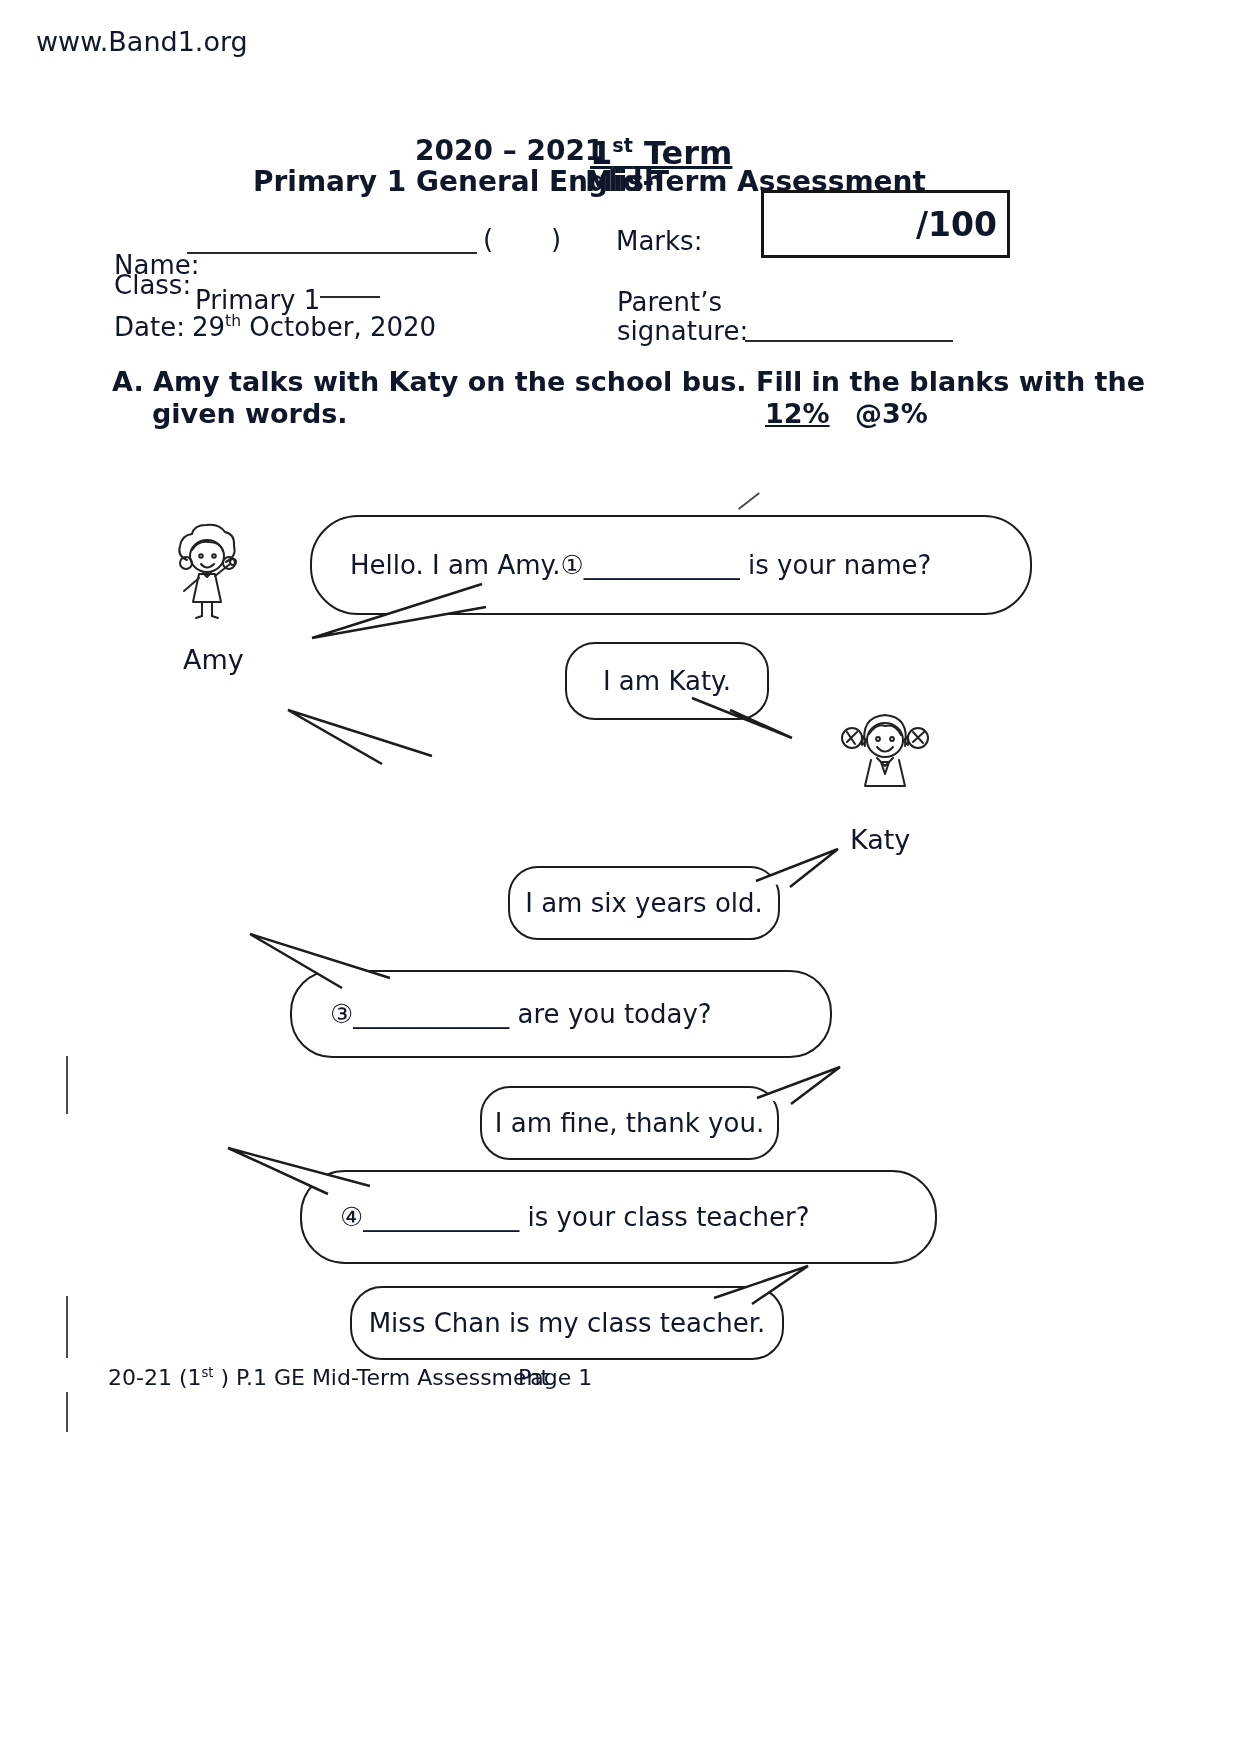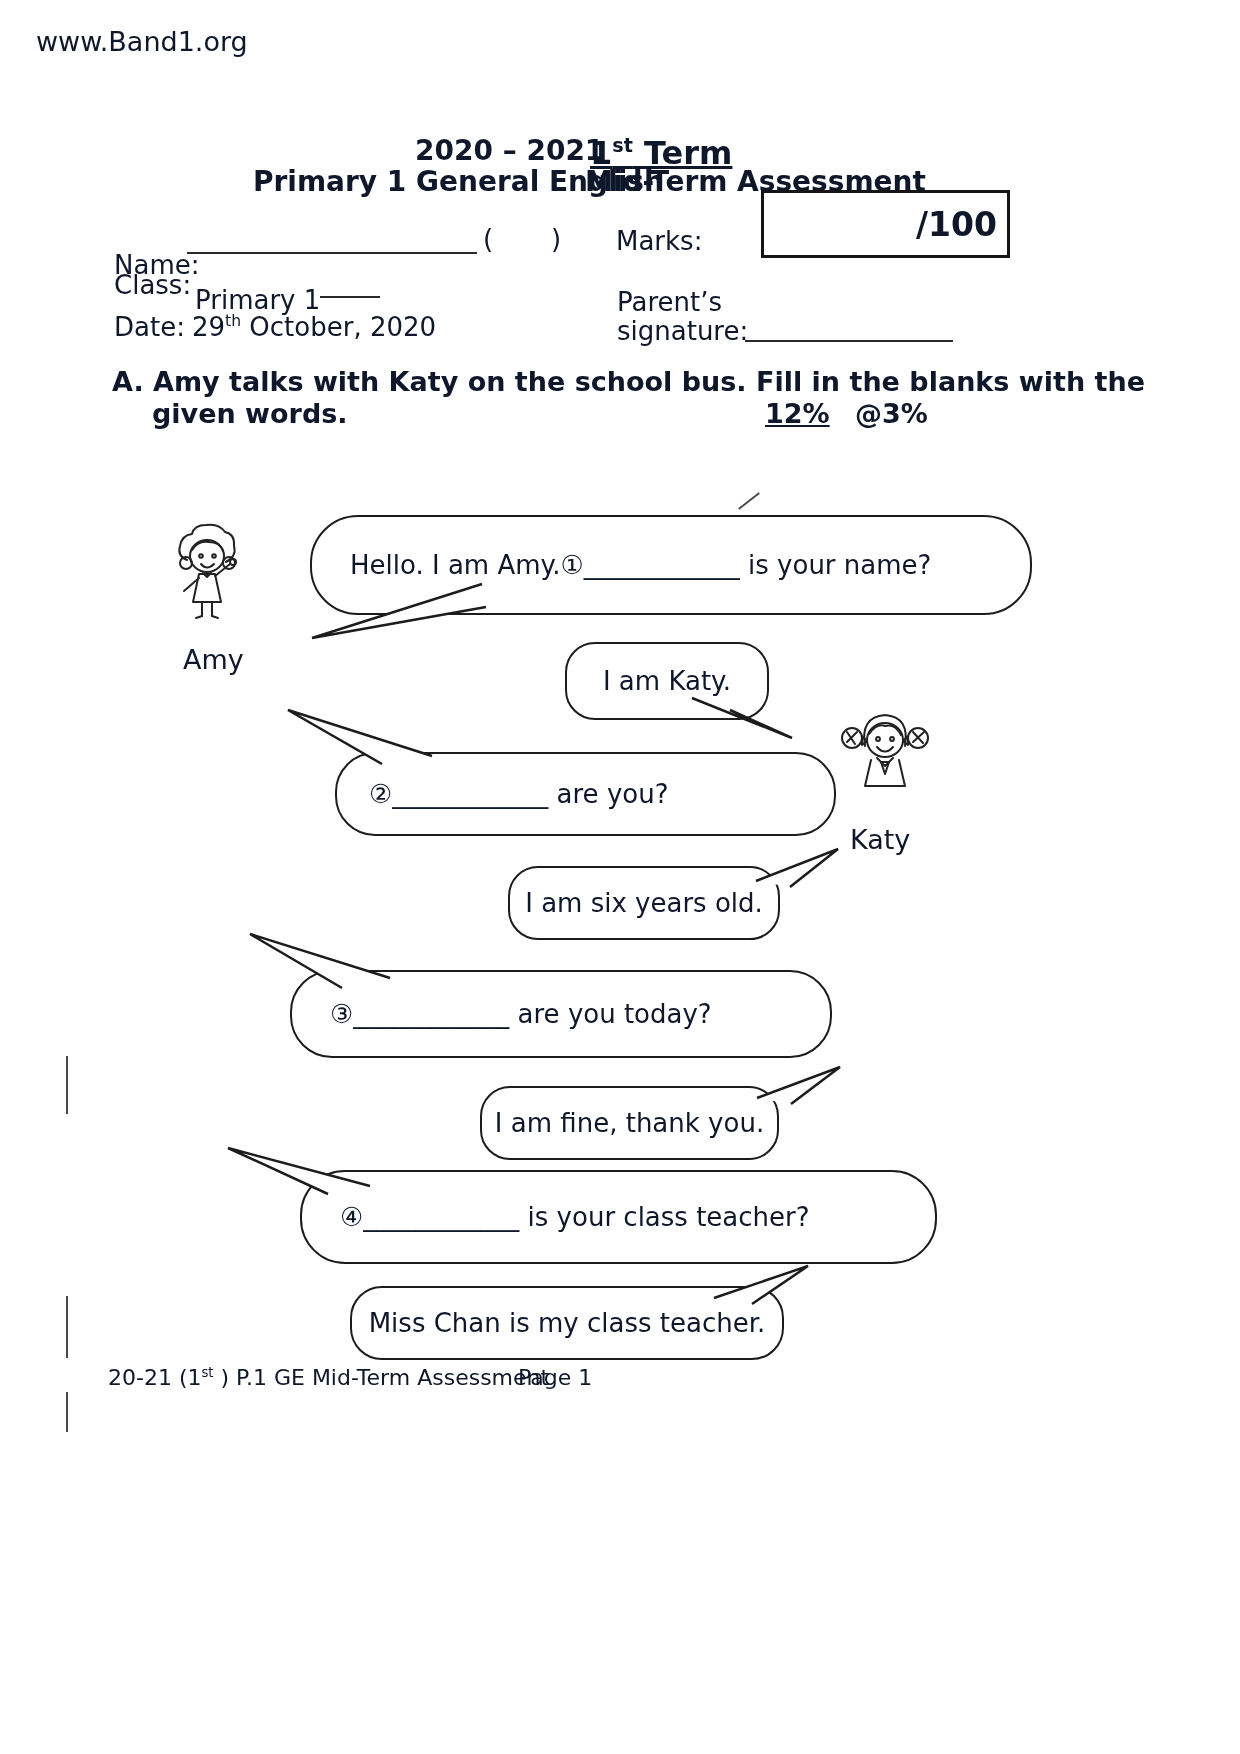--- a/index.html
+++ b/index.html
@@ -120,21 +120,20 @@
   <div class="bubble" style="left:310px;top:515px;width:680px;height:96px;border-radius:48px;padding-left:38px;">Hello. I am Amy.①____________ is your name?</div>
   <svg class="tail" style="left:300px;top:580px;" width="195" height="65">
     <path d="M 182 4 L 12 58 L 186 27"></path>
   </svg>
 
   <div class="bubble" style="left:565px;top:642px;width:200px;height:74px;border-radius:30px;justify-content:center;">I am Katy.</div>
   <svg class="tail" style="left:672px;top:696px;" width="130" height="48">
     <path d="M 20 2 L 120 42 L 58 14"></path>
   </svg>
 
-  <div class="bubble" style="left:335px;top:752px;width:465px;height:80px;border-radius:40px;padding-left:32px;">②____________ are you?</div>
   <svg class="tail" style="left:280px;top:700px;" width="170" height="68">
     <path d="M 152 56 L 8 10 L 102 64"></path>
   </svg>
 
   <div class="bubble" style="left:508px;top:866px;width:268px;height:70px;border-radius:30px;justify-content:center;">I am six years old.</div>
   <svg class="tail" style="left:738px;top:843px;" width="110" height="50">
     <path d="M 18 38 L 100 6 L 52 44"></path>
   </svg>
 
   <div class="bubble" style="left:290px;top:970px;width:500px;height:84px;border-radius:42px;padding-left:38px;">③____________ are you today?</div>

